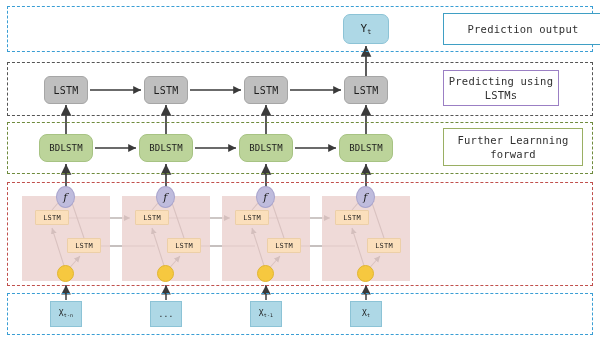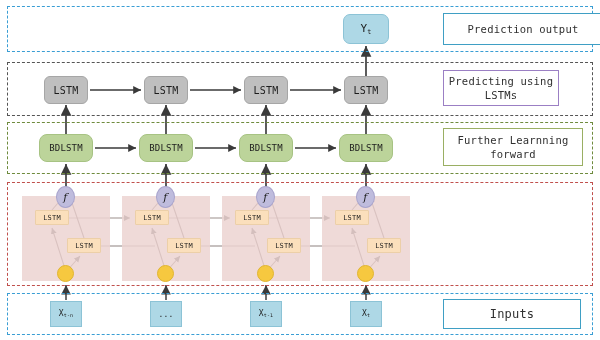--- a/index.html
+++ b/index.html
@@ -191,15 +191,14 @@
   <div class="node n-in" style="left:150px;top:301px;">
     <span>...</span>
   </div>
   <div class="node n-in" style="left:250px;top:301px;">
     <span><span>X</span><sub>t-1</sub></span>
   </div>
   <div class="node n-in" style="left:350px;top:301px;">
     <span><span>X</span><sub>t</sub></span>
   </div>
 
-  <div class="legend lg-inputs">Inputs</div>
 
 </div>
 
 </body></html>

